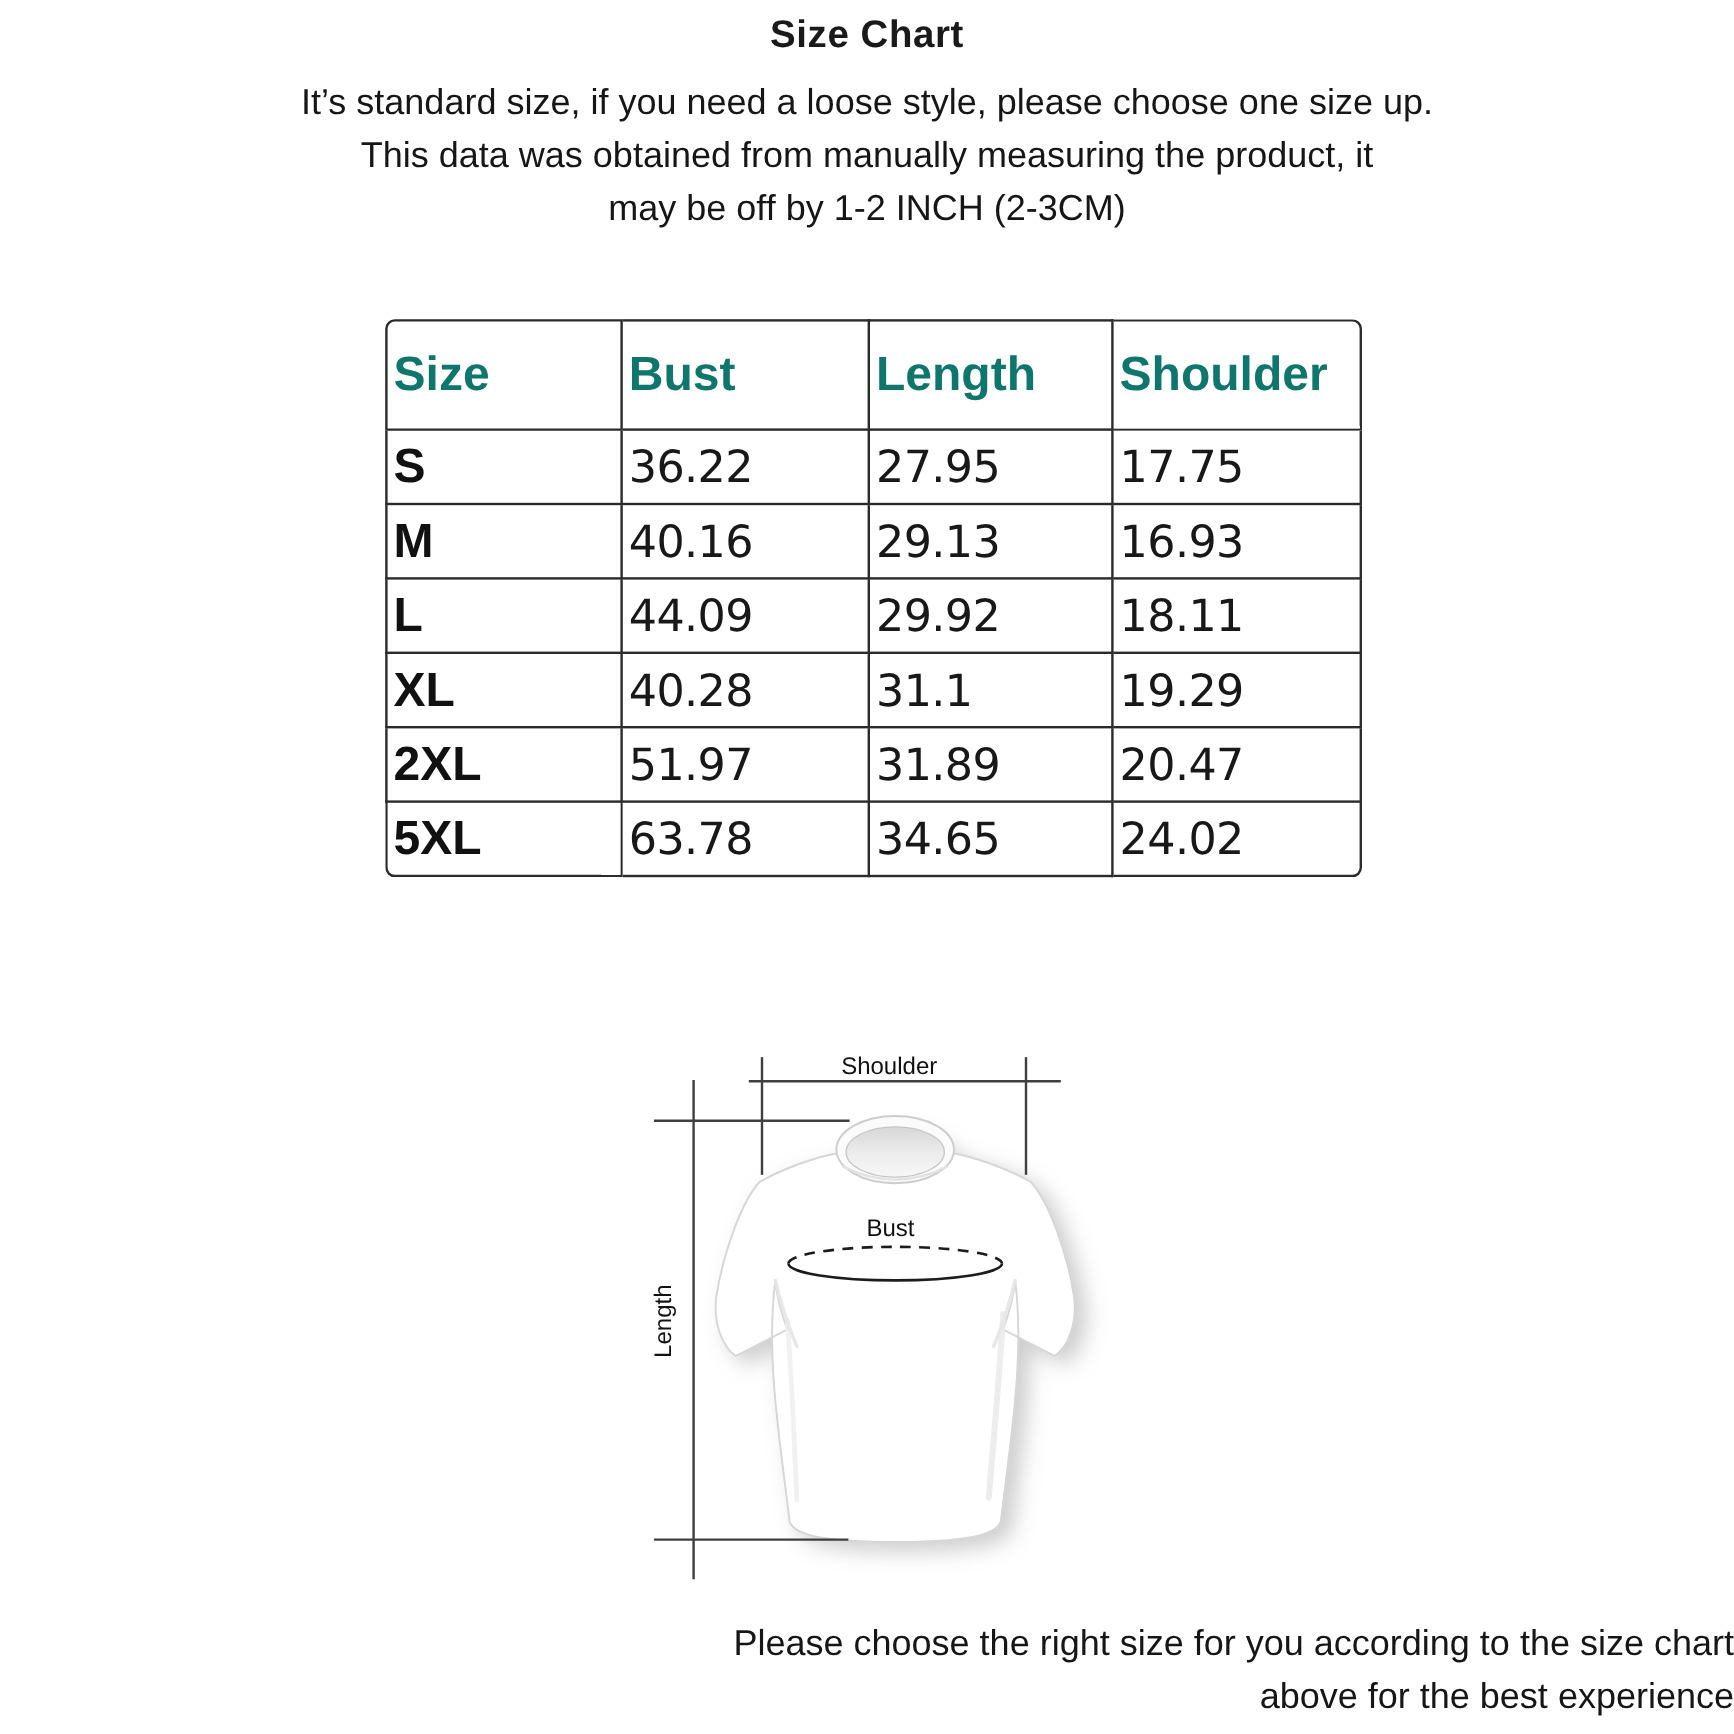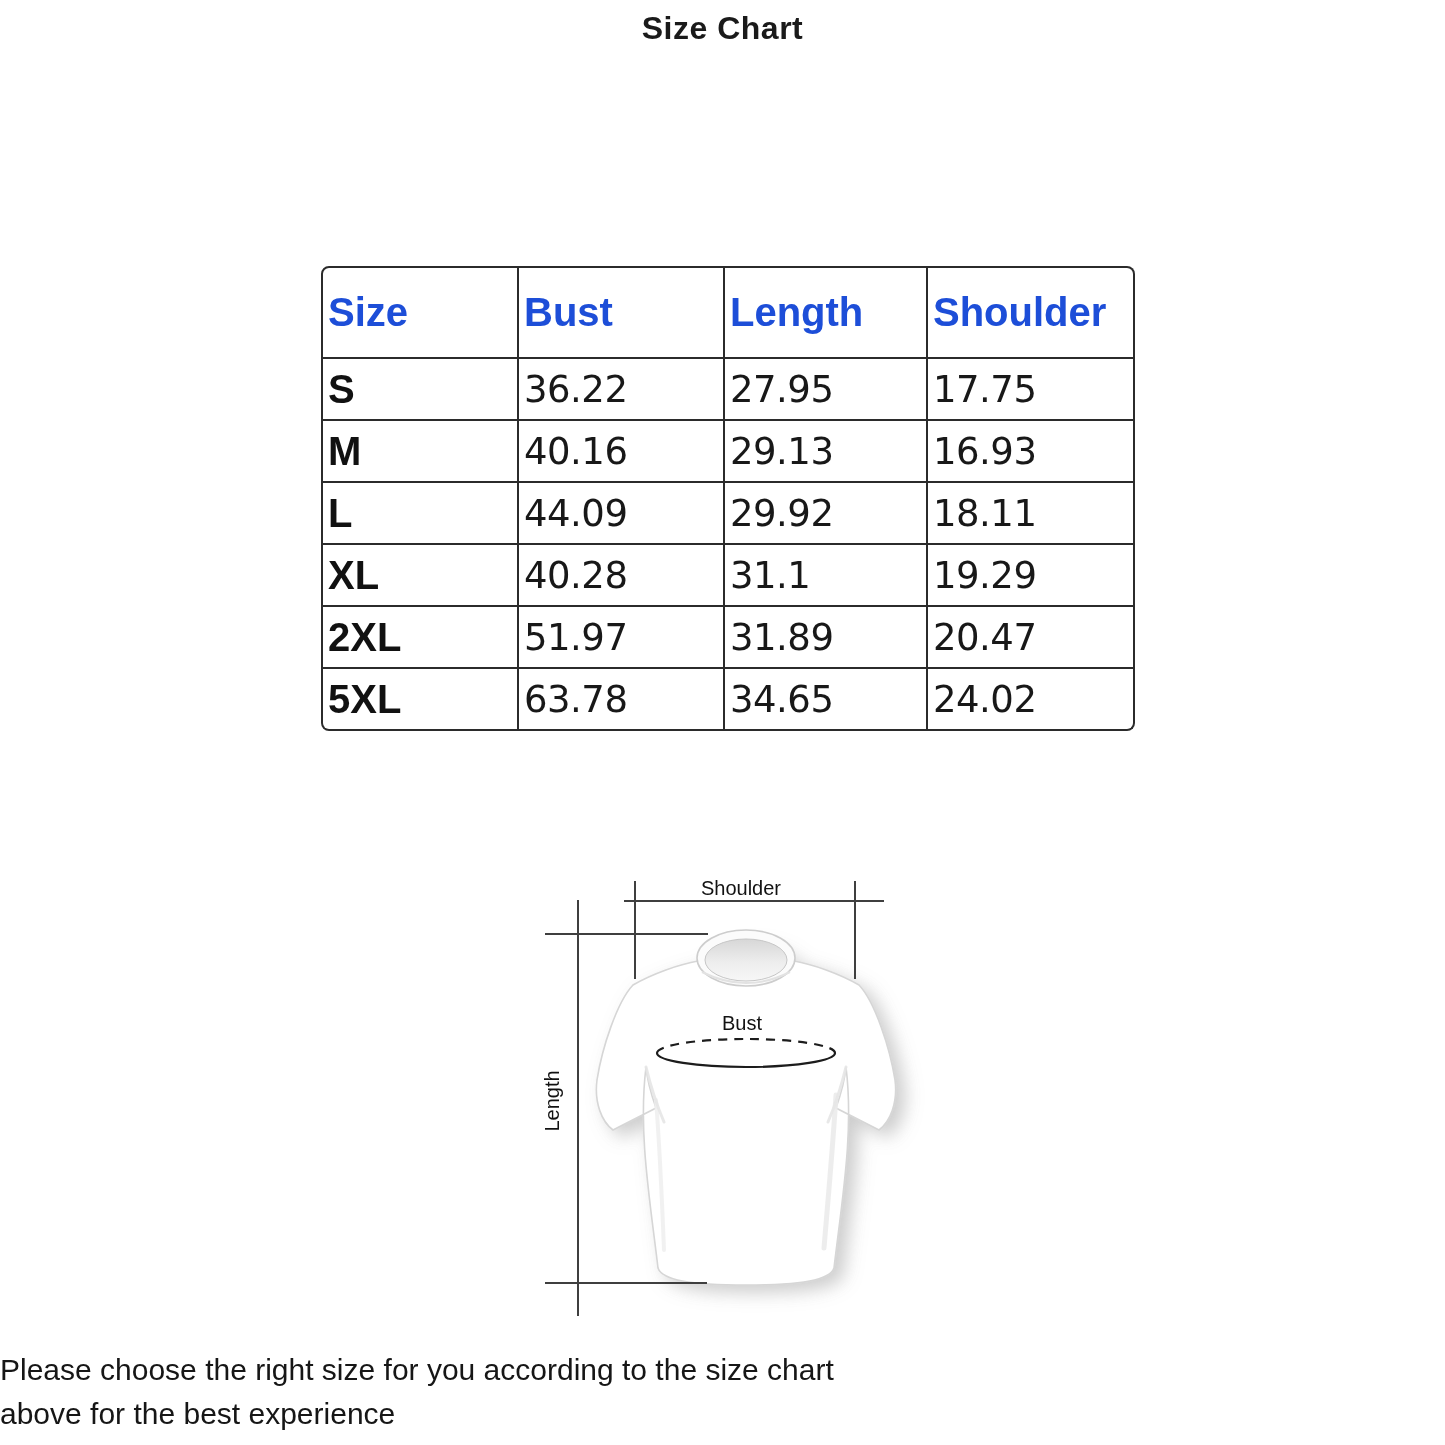--- a/index.html
+++ b/index.html
@@ -38,49 +38,52 @@
     border-right:2px solid #2b2b2b;
     border-bottom:2px solid #2b2b2b;
     padding:0 0 0 5px;
     text-align:left;vertical-align:middle;
     overflow:hidden;white-space:nowrap;
     box-sizing:border-box;
   }
   .size-table th{
     border-top:2px solid #2b2b2b;
     height:93px;
-    font-size:40px;font-weight:700;letter-spacing:0;color:#1d4ed8;
+    font-size:40px;font-weight:700;letter-spacing:0;color:#0f766e;
   }
   .size-table td{height:62px;}
   .size-table th:first-child,.size-table td:first-child{border-left:2px solid #2b2b2b;}
   .size-table tr:first-child th:first-child{border-top-left-radius:8px;}
   .size-table tr:first-child th:last-child{border-top-right-radius:8px;}
   .size-table tr:last-child td:first-child{border-bottom-left-radius:8px;}
   .size-table tr:last-child td:last-child{border-bottom-right-radius:8px;}
   td.size-cell{font-size:40px;font-weight:700;color:#111;}
   td.val-cell{font-family:"DejaVu Sans",sans-serif;font-size:37px;font-weight:400;color:#181818;letter-spacing:-0.5px;}
   .diagram{position:absolute;left:540px;top:870px;width:460px;height:465px;}
   .diagram text{
     font-family:"Liberation Sans",sans-serif;
     font-size:20px;fill:#121212;
   }
   .footer-note{
     position:absolute;top:1348px;left:0;width:100%;
-    text-align:left;
+    text-align:right;
     font-size:30px;line-height:44px;color:#161616;
     white-space:pre-line;
   }
 </style>
 </head>
 <body>
 
 <div class="page">
 
   <div class="page-title">Size Chart</div>
 
+  <div class="size-note">It’s standard size, if you need a loose style, please choose one size up.
+This data was obtained from manually measuring the product, it
+may be off by 1-2 INCH (2-3CM)</div>
 
 
   <table class="size-table">
     <colgroup>
       <col style="width:198px">
         <col style="width:206px">
         <col style="width:203px">
         <col style="width:207px">
     </colgroup>
     <tbody>

